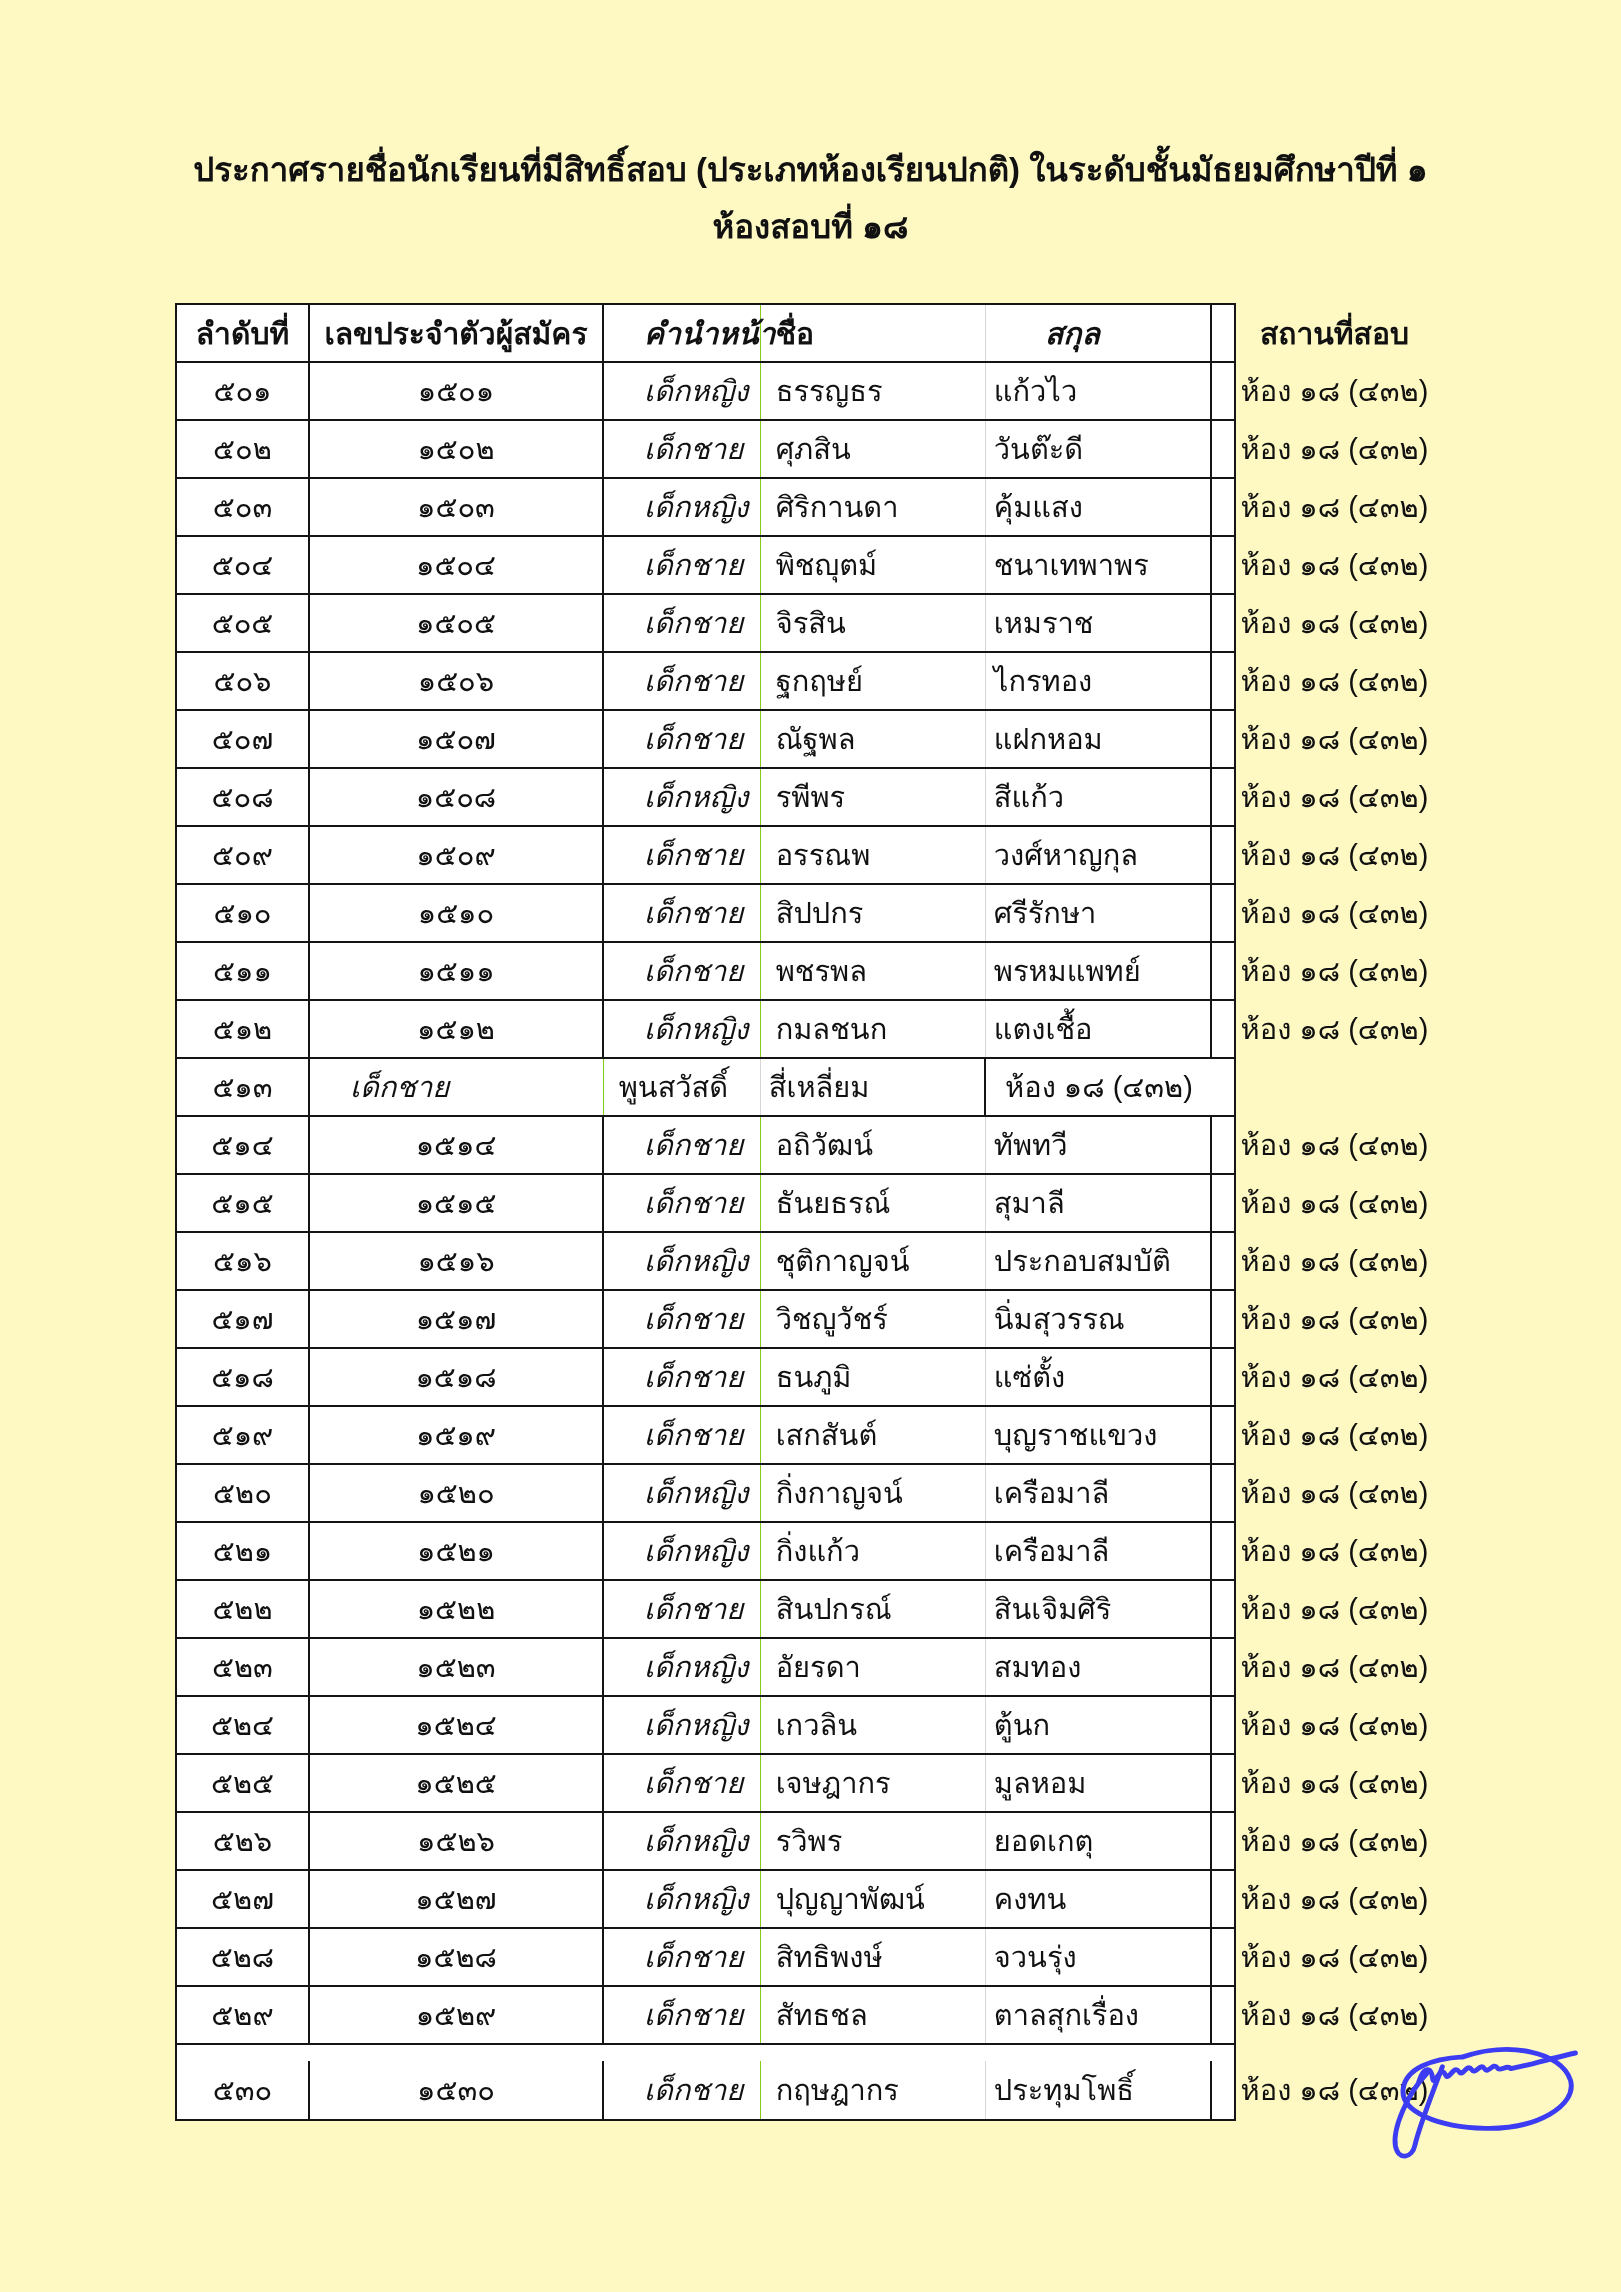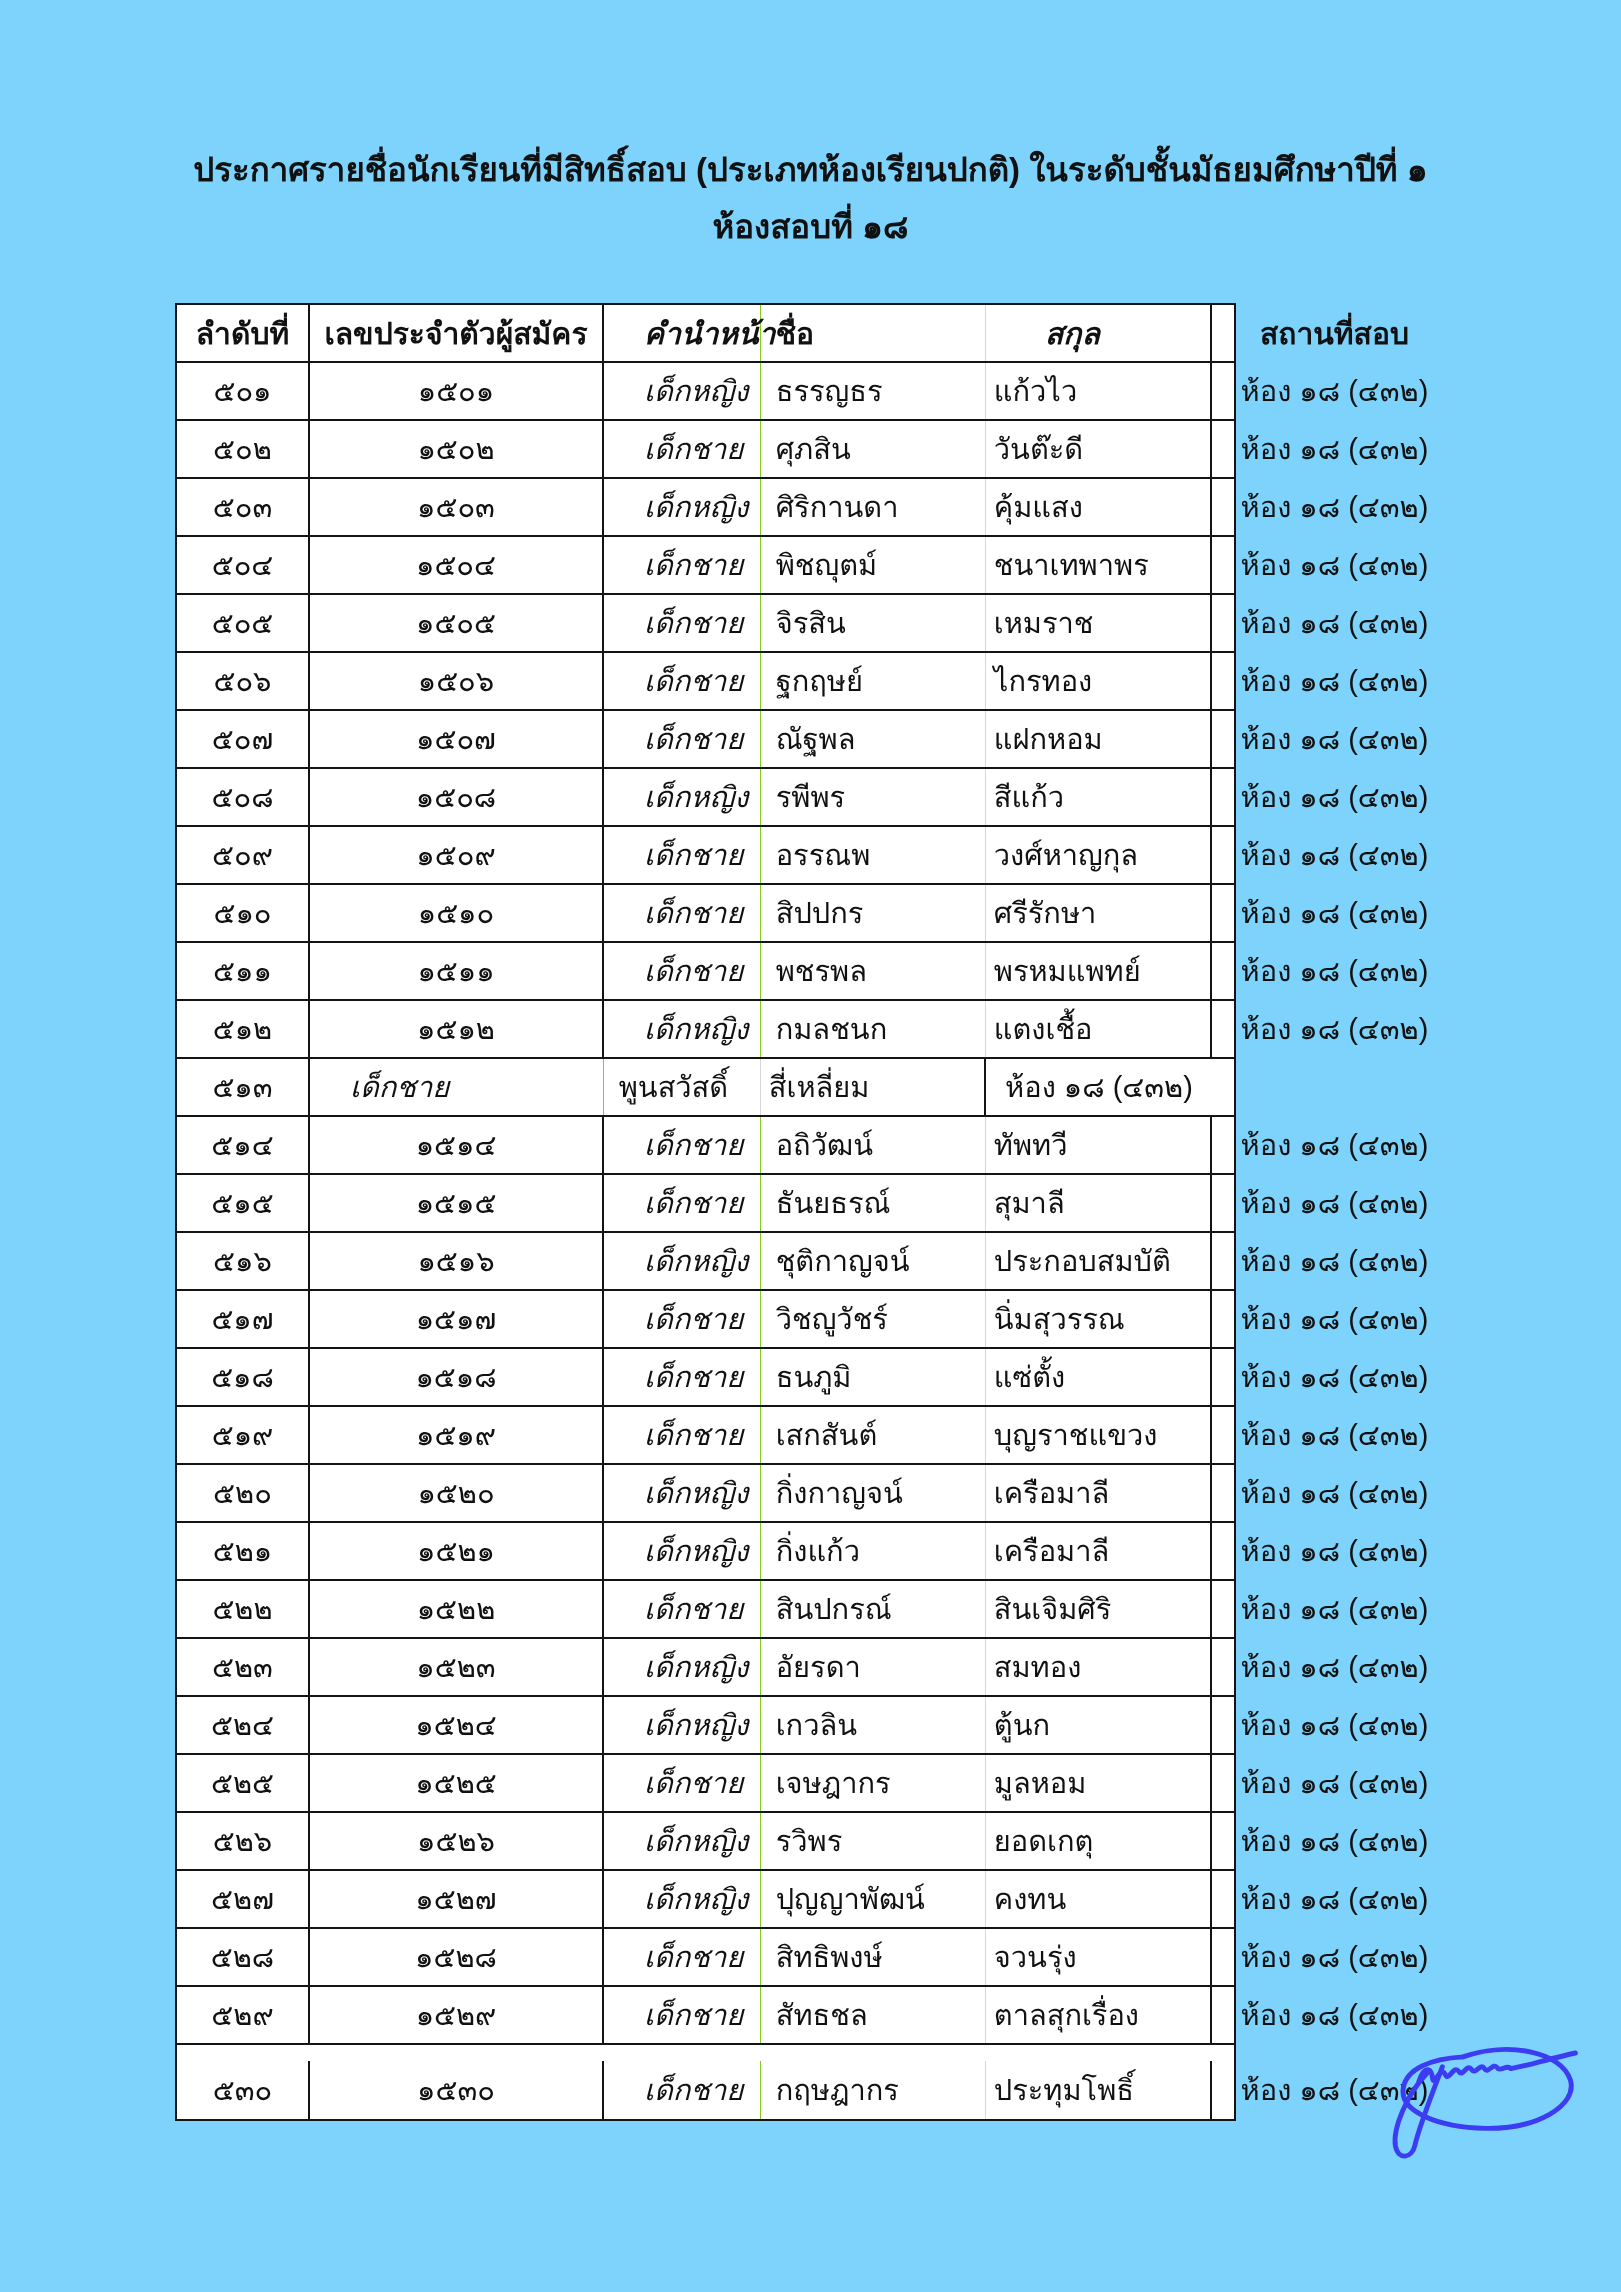--- a/index.html
+++ b/index.html
@@ -1,19 +1,19 @@
 <!DOCTYPE html>
 <html lang="th"><head>
 <meta charset="utf-8">
 <style>
   html,body{margin:0;padding:0;background:#777;}
   .page{
     position:relative;
     width:1621px;height:2293px;
-    background:#7dd3fc;
+    background:#fef9c3;
     margin:0 auto;
     font-family:"Liberation Sans","DejaVu Sans",sans-serif;
     color:#111;
     overflow:hidden;
   }
   .title-block{
     position:absolute;left:0;top:149px;width:100%;
     text-align:center;
   }
   .title-line1{

